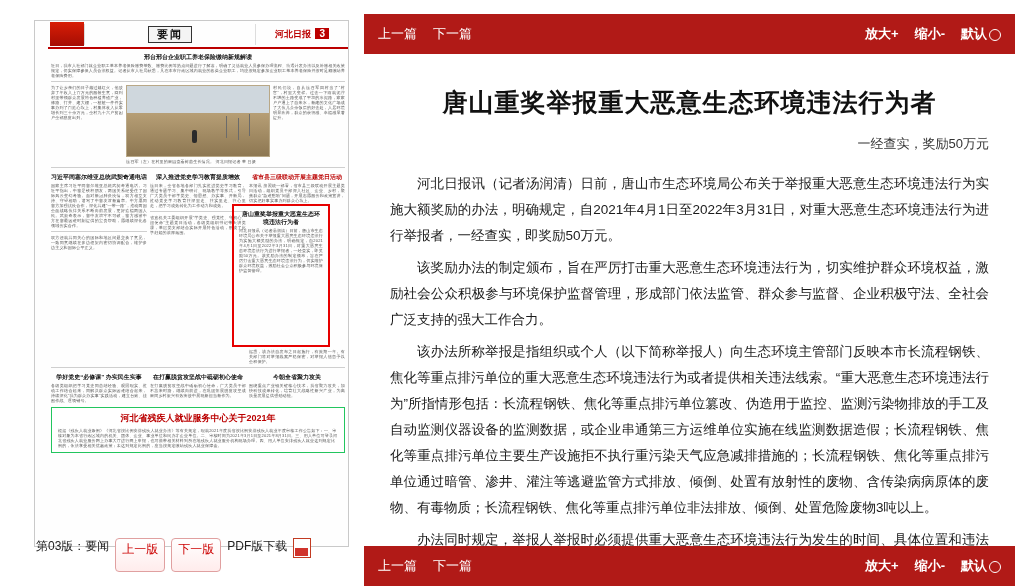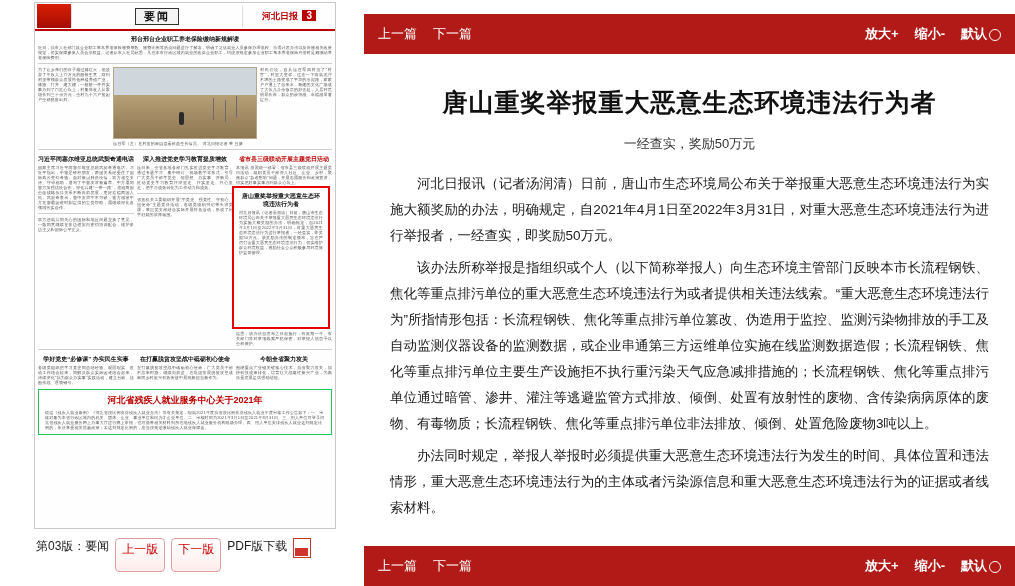--- a/index.html
+++ b/index.html
@@ -19,25 +19,26 @@
   
   .left-pane {
     position: absolute;
     left: 0; top: 0;
     width: 362px;
     height: 586px;
     background: #fff;
   }
   .paper-frame {
     position: absolute;
-    left: 34px; top: 2px;
+    left: 34px; top: 20px;
     width: 300px; height: 525px;
     border: 1px solid #c9c9c9;
     background: #fefefe;
     overflow: hidden;
+    padding-left: 13px;
   }
   .paper-masthead {
     position: relative;
     height: 26px;
     border-bottom: 2px solid #bb0000;
     display: flex;
     align-items: center;
   }
   .masthead-red-block {
     width: 34px; height: 24px;
@@ -280,21 +281,21 @@
   .art-title {
     font-family: "DejaVu Sans", sans-serif;
     font-size: 25px;
     font-weight: bold;
     color: #111;
     text-align: center;
     letter-spacing: 1px;
     margin: 16px 0 0;
   }
   .art-subtitle {
-    text-align: center;
+    text-align: right;
     font-size: 13px;
     color: #333;
     margin: 16px 0 18px;
   }
   .art-p {
     font-size: 13.5px;
     line-height: 26px;
     color: #1a1a1a;
     text-align: justify;
     text-indent: 2em;
@@ -454,20 +455,21 @@
         <span>放大+</span>
         <span>缩小-</span>
         <span><span>默认</span><i class="circle-mark"></i></span>
       </div>
     </div>
 
     <div class="article">
       <h1 class="art-title">唐山重奖举报重大恶意生态环境违法行为者</h1>
       <div class="art-subtitle">一经查实，奖励50万元</div>
       <p class="art-p">河北日报讯（记者汤润清）日前，唐山市生态环境局公布关于举报重大恶意生态环境违法行为实施大额奖励的办法，明确规定，自2021年4月1日至2022年3月31日，对重大恶意生态环境违法行为进行举报者，一经查实，即奖励50万元。</p>
+      <p class="art-p">该奖励办法的制定颁布，旨在严厉打击重大恶意生态环境违法行为，切实维护群众环境权益，激励社会公众积极参与环境保护监督管理，形成部门依法监管、群众参与监督、企业积极守法、全社会广泛支持的强大工作合力。</p>
       <p class="art-p">该办法所称举报是指组织或个人（以下简称举报人）向生态环境主管部门反映本市长流程钢铁、焦化等重点排污单位的重大恶意生态环境违法行为或者提供相关违法线索。“重大恶意生态环境违法行为”所指情形包括：长流程钢铁、焦化等重点排污单位篡改、伪造用于监控、监测污染物排放的手工及自动监测仪器设备的监测数据，或企业串通第三方运维单位实施在线监测数据造假；长流程钢铁、焦化等重点排污单位主要生产设施拒不执行重污染天气应急减排措施的；长流程钢铁、焦化等重点排污单位通过暗管、渗井、灌注等逃避监管方式排放、倾倒、处置有放射性的废物、含传染病病原体的废物、有毒物质；长流程钢铁、焦化等重点排污单位非法排放、倾倒、处置危险废物3吨以上。</p>
       <p class="art-p">办法同时规定，举报人举报时必须提供重大恶意生态环境违法行为发生的时间、具体位置和违法情形，重大恶意生态环境违法行为的主体或者污染源信息和重大恶意生态环境违法行为的证据或者线索材料。</p>
     </div>
 
     <div class="bar bottom">
       <div class="bar-left">
         <a>上一篇</a>
         <a>下一篇</a>
       </div>
       <div class="bar-right">

